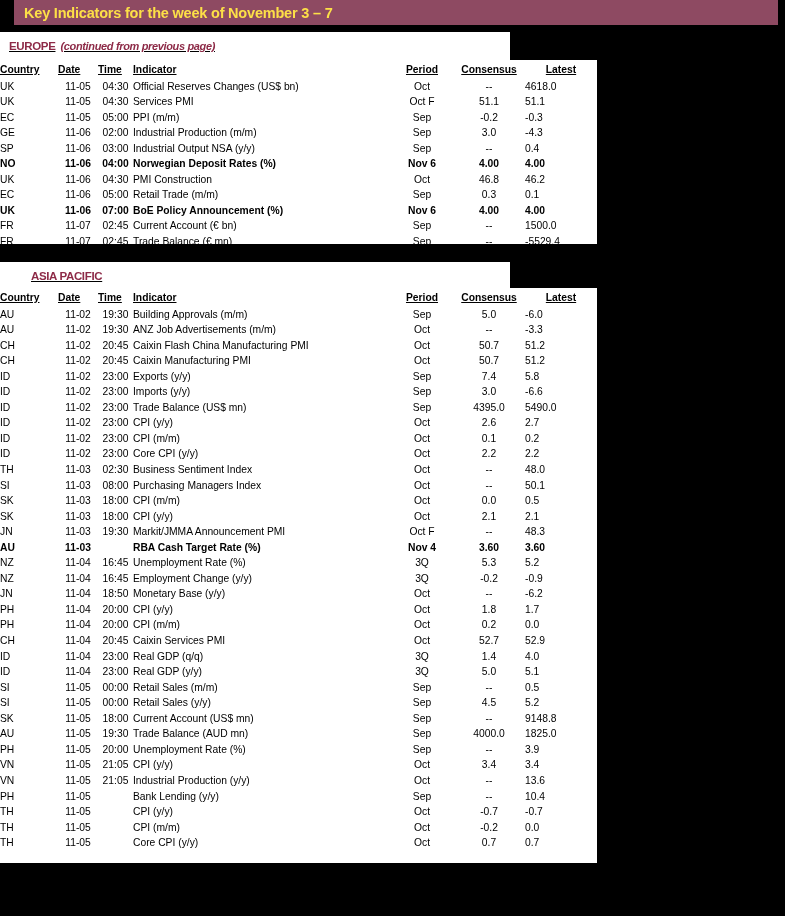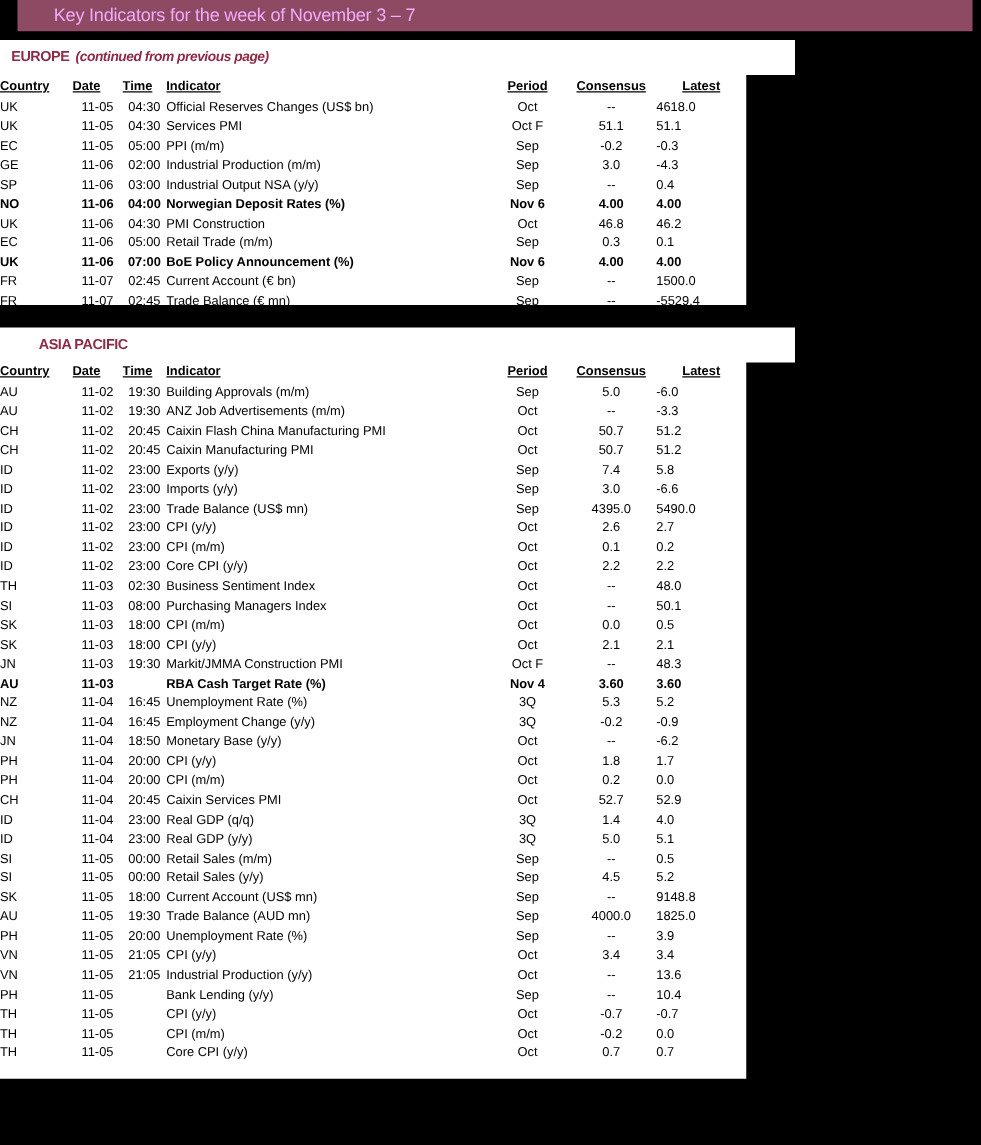--- a/index.html
+++ b/index.html
@@ -19,38 +19,39 @@
   
   .title-bar {
     position: absolute;
     left: 14px; top: 0px;
     width: 764px; height: 25px;
     background: #8e4a62;
     display: flex;
     align-items: center;
   }
   .title-bar .title-text {
-    color: #f0abfc;
+    color: #fde047;
     font-size: 14.5px;
-    font-weight: normal;
+    font-weight: bold;
     letter-spacing: -0.2px;
-    padding-left: 29px;
+    padding-left: 10px;
     white-space: nowrap;
   }
 
   
   .section-band {
     position: absolute;
     left: 0px;
-    width: 636px;
+    width: 510px;
     height: 28px;
     background: #ffffff;
     display: flex;
     align-items: center;
     padding-left: 9px;
+    text-decoration: underline;
   }
   .section-band .sec-name {
     color: #8d2a47;
     font-size: 11.5px;
     font-weight: bold;
     letter-spacing: -0.35px;
     white-space: nowrap;
   }
   .section-band .sec-note {
     color: #8d2a47;
@@ -415,21 +416,21 @@
             <td class="cell-time">18:00</td>
             <td class="cell-ind">CPI (y/y)</td>
             <td class="cell-period">Oct</td>
             <td class="cell-cons">2.1</td>
             <td class="cell-latest">2.1</td>
           </tr>
           <tr>
             <td class="cell-country">JN</td>
             <td class="cell-date">11-03</td>
             <td class="cell-time">19:30</td>
-            <td class="cell-ind">Markit/JMMA Construction PMI</td>
+            <td class="cell-ind">Markit/JMMA Announcement PMI</td>
             <td class="cell-period">Oct F</td>
             <td class="cell-cons">--</td>
             <td class="cell-latest">48.3</td>
           </tr>
           <tr class="bold">
             <td class="cell-country">AU</td>
             <td class="cell-date">11-03</td>
             <td class="cell-time"></td>
             <td class="cell-ind">RBA Cash Target Rate (%)</td>
             <td class="cell-period">Nov 4</td>

